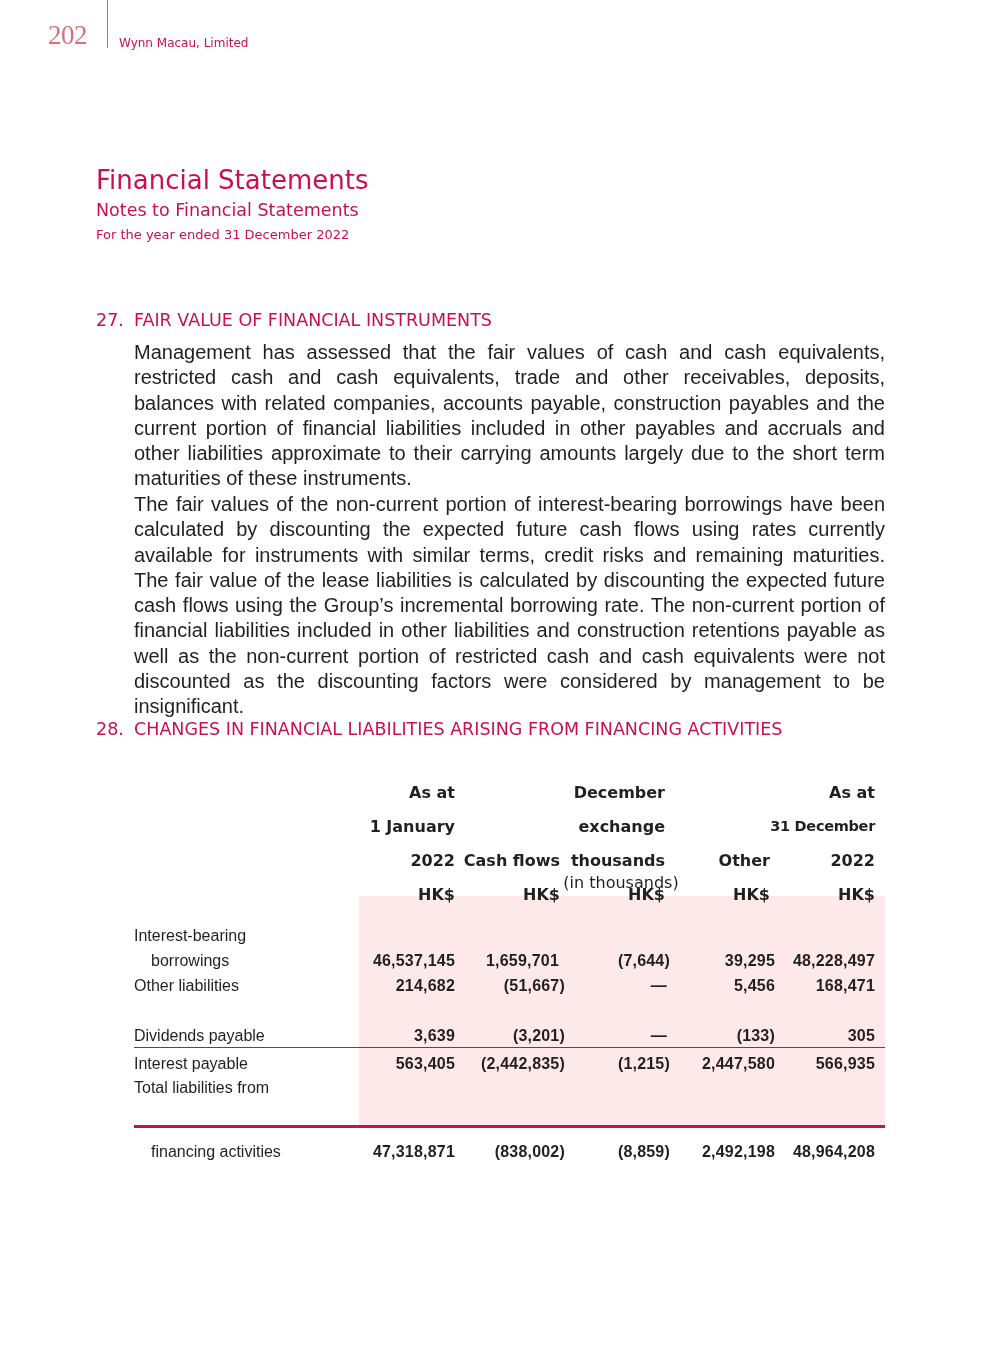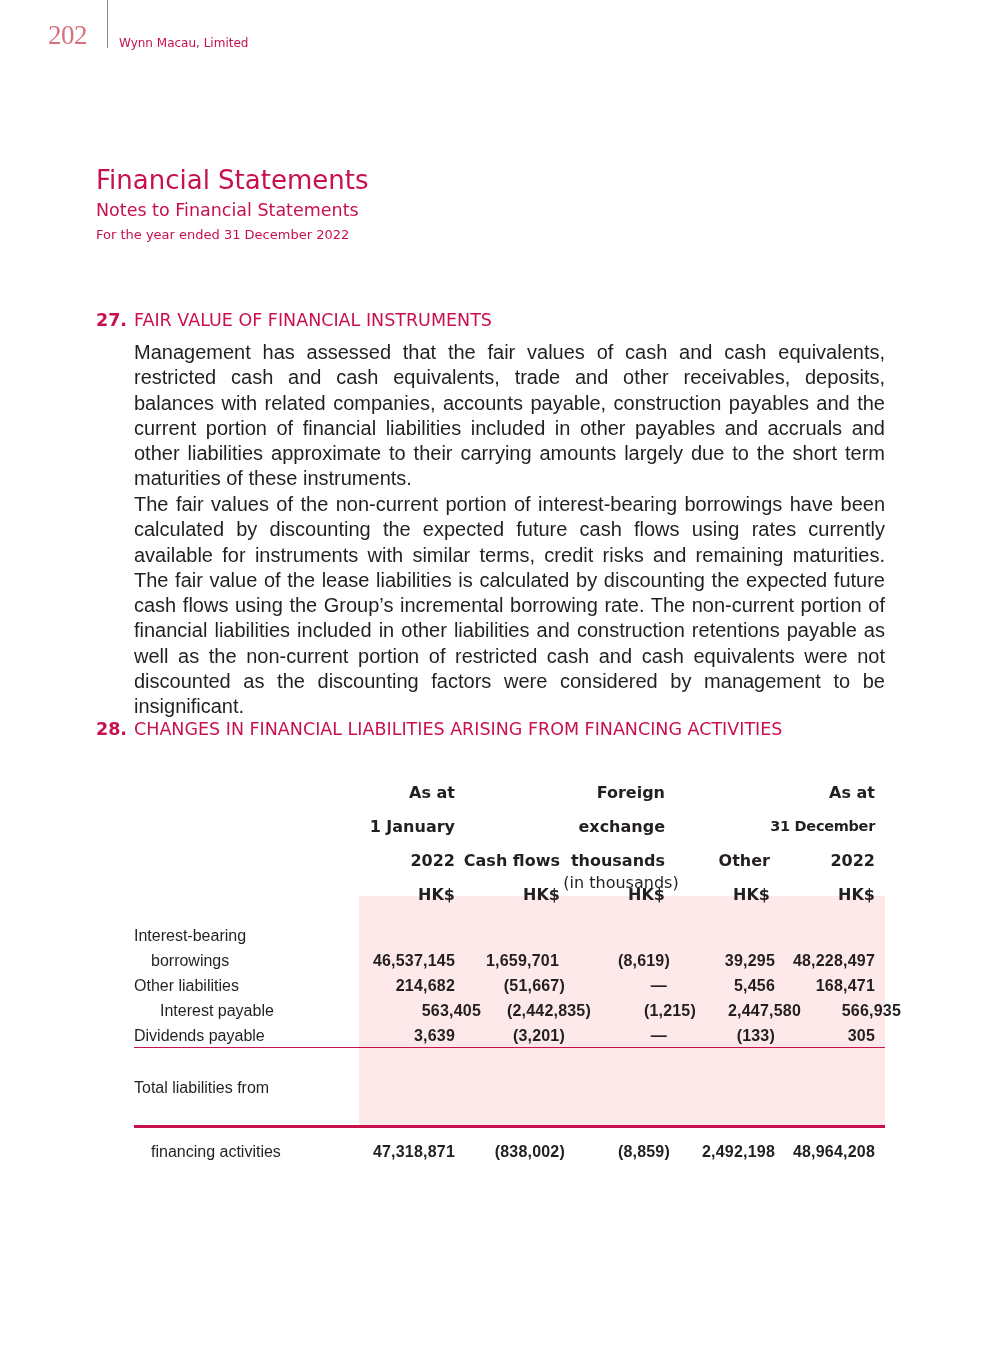--- a/index.html
+++ b/index.html
@@ -6,21 +6,21 @@
   body { width: 1006px; height: 1365px; position: relative; overflow: hidden;
          font-family: "DejaVu Sans", sans-serif; color: #231f20; }
   .pageno { position: absolute; left: 48px; top: 20px; font-size: 27px; color: #d8707a;
             font-family: Liberation Serif, serif; font-weight: 300; letter-spacing: -0.5px; }
   .vrule { position: absolute; left: 107px; top: 0; width: 1px; height: 48px; background: #8c8c8c; }
   .company { position: absolute; left: 119px; top: 36px; font-size: 12px; color: #c8104e; }
   .title { position: absolute; left: 96px; top: 165px; font-size: 26px; color: #c8104e; }
   .subtitle { position: absolute; left: 96px; top: 200px; font-size: 17.5px; color: #c8104e; }
   .period { position: absolute; left: 96px; top: 227px; font-size: 13px; color: #c8104e; }
   .sec-head { position: absolute; left: 96px; font-size: 17.5px; color: #c8104e; white-space: nowrap; }
-  .sec-head .num { display: inline-block; width: 38px; font-weight: bold; }
+  .sec-head .num { display: inline-block; width: 38px; }
   .para { position: absolute; left: 134px; width: 751px; font-size: 20px; line-height: 25.3px;
           text-align: justify; font-family: "Liberation Sans", sans-serif; color: #231f20; }
   .shade { position: absolute; left: 359px; top: 896px; width: 526px; height: 231px; background: #fde9e9; }
   .hdr { position: absolute; font-size: 16px; font-weight: bold; text-align: right; line-height: 25px;
          font-family: "DejaVu Sans", sans-serif; color: #231f20; }
   .hdr div { height: 25px; margin-top: 9px; }
   .unit-note { position: absolute; left: 560px; top: 873px; width: 122px; text-align: center; font-size: 16px;
                font-family: "DejaVu Sans", sans-serif; }
   .row { position: absolute; left: 134px; width: 751px; height: 25px; font-size: 16px; line-height: 25px; }
   .row .label { position: absolute; left: 0; font-family: "Liberation Sans", sans-serif; white-space: nowrap; }
@@ -64,21 +64,21 @@
   <div>2022</div>
   <div>HK$</div>
 </div>
 <div class="hdr" style="left:455px; top:771px; width:105px;">
   <div></div>
   <div></div>
   <div>Cash flows</div>
   <div>HK$</div>
 </div>
 <div class="hdr" style="left:560px; top:771px; width:105px;">
-  <div>Foreign</div>
+  <div>December</div>
   <div>exchange</div>
   <div>thousands</div>
   <div>HK$</div>
 </div>
 <div class="hdr" style="left:670px; top:771px; width:100px;">
   <div></div>
   <div></div>
   <div>Other</div>
   <div>HK$</div>
 </div>
@@ -90,35 +90,35 @@
 </div>
 <div class="unit-note">(in thousands)</div>
 
 <div class="row" style="top:923px;">
   <span class="label">Interest-bearing</span>
 </div>
 <div class="row" style="top:948px;">
   <span class="label indent">borrowings</span>
   <span class="v c1">46,537,145</span>
   <span class="v c2" style="right:326px;">1,659,701</span>
-  <span class="v c3" style="right:215px;">(8,619)</span>
+  <span class="v c3" style="right:215px;">(7,644)</span>
   <span class="v c4">39,295</span>
   <span class="v c5">48,228,497</span>
 </div>
 
 <div class="row" style="top:973px;">
   <span class="label">Other liabilities</span>
   <span class="v c1">214,682</span>
   <span class="v c2">(51,667)</span>
   <span class="v c3" style="right:218px;">—</span>
   <span class="v c4">5,456</span>
   <span class="v c5">168,471</span>
 </div>
 
-<div class="row" style="top:998px;margin-left:26px;">
+<div class="row" style="top:1051px;">
   <span class="label">Interest payable</span>
   <span class="v c1">563,405</span>
   <span class="v c2">(2,442,835)</span>
   <span class="v c3" style="right:215px;">(1,215)</span>
   <span class="v c4">2,447,580</span>
   <span class="v c5">566,935</span>
 </div>
 
 <div class="row" style="top:1023px;">
   <span class="label">Dividends payable</span>

